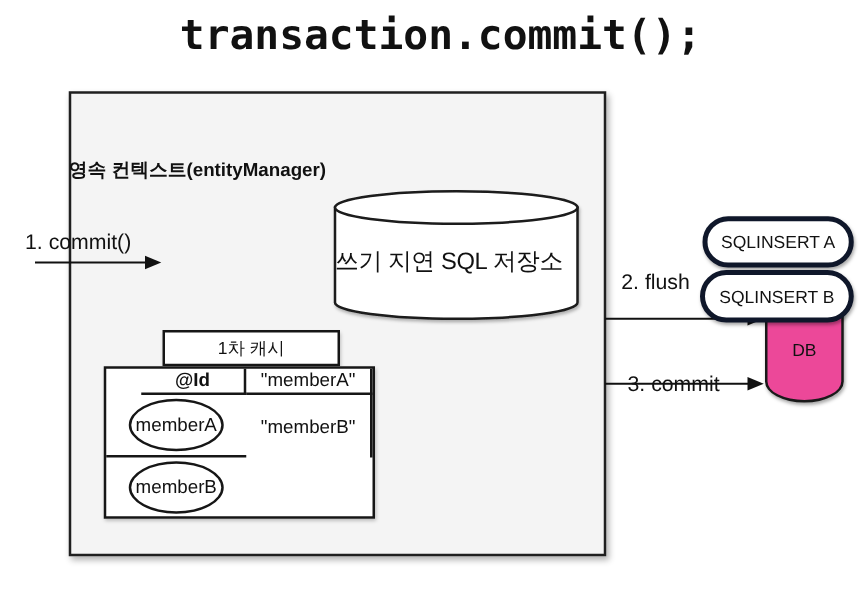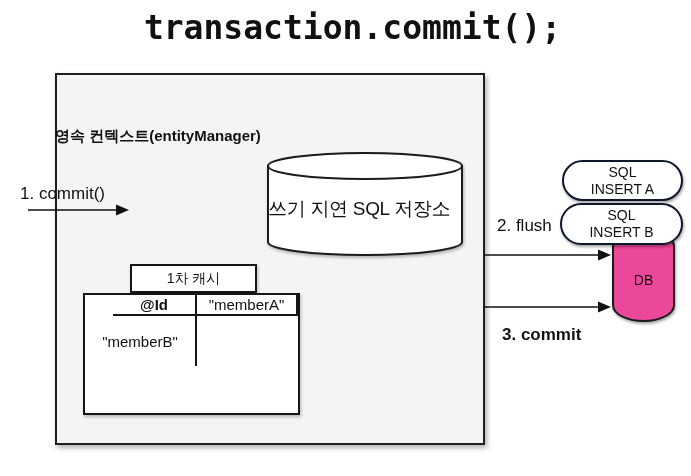--- a/index.html
+++ b/index.html
@@ -31,21 +31,21 @@
   
   #shape-layer{left:0;top:0;width:691px;height:476px;z-index:3;pointer-events:none;}
 
   #sql-store-label{
     left:268px;top:196px;width:194px;text-align:left;
     font-size:19px;z-index:4;letter-spacing:-0.3px;
   }
 
   
   #cache-label-box{
-    left:130px;top:264px;width:127px;height:29px;
+    left:130px;top:264px;width:142px;height:29px;
     background:#fff;border:2px solid #161616;
     box-shadow:1px 2px 3px rgba(0,0,0,0.25);
     font-size:14px;line-height:25px;text-align:center;z-index:4;
   }
 
   
   #cache-table{
     left:83px;top:293px;width:217px;height:122px;
     background:#fff;border:2px solid #161616;
     box-shadow:1px 2px 3px rgba(0,0,0,0.25);
@@ -64,38 +64,38 @@
   .entity-ellipse{
     width:76px;height:42px;border:2px solid #161616;border-radius:50%;
     background:#fff;display:flex;align-items:center;justify-content:center;
     font-size:15px;box-sizing:border-box;
   }
 
   
   .flow-label{font-size:17px;white-space:nowrap;z-index:6;}
   #label-commit1{left:20px;top:184px;}
   #label-flush{left:497px;top:216px;}
-  #label-commit3{left:502px;top:325px;font-weight:bold;}
+  #label-commit3{left:502px;top:298px;}
 
   
   #db-shape{
     left:612px;top:238px;width:63px;height:84px;
     background:#ec4899;border:2px solid #1a1a1a;
     border-radius:8px 8px 32px 32px / 8px 8px 17px 17px;
     box-shadow:1px 2px 3px rgba(0,0,0,0.35);
     z-index:7;display:flex;align-items:center;justify-content:center;
     font-size:14px;
   }
 
   
   .sql-pill{
-    background:#fff;border:2px solid #0f172a;border-radius:21px;
+    background:#fff;border:4px solid #0f172a;border-radius:21px;
     box-shadow:1px 2px 3px rgba(0,0,0,0.35);
-    display:flex;flex-direction:column;align-items:center;justify-content:center;
-    font-size:14px;line-height:17px;text-align:center;z-index:8;
+    display:flex;flex-direction:row;align-items:center;justify-content:center;
+    font-size:14px;line-height:17px;text-align:center;z-index:8;margin-top:13px;
   }
   #sql-pill-a{left:562px;top:160px;width:121px;height:41px;}
   #sql-pill-b{left:560px;top:203px;width:123px;height:42px;}
 </style>
 </head>
 <body>
 
 <div class="abs" id="title">transaction.commit();</div>
 
 <div class="abs" id="context-box"></div>
@@ -130,22 +130,28 @@
 </svg>
 
 <div class="abs" id="sql-store-label">쓰기 지연 SQL 저장소</div>
 
 <div class="abs" id="cache-label-box">1차 캐시</div>
 
 <div class="abs" id="cache-table">
   <div class="th col1">@Id</div>
 
   <div class="td col1 rowA">"memberA"</div>
+  <div class="td rowA">
+    <div class="entity-ellipse">memberA</div>
+  </div>
 
   <div class="td col1">"memberB"</div>
+  <div class="td">
+    <div class="entity-ellipse">memberB</div>
+  </div>
 </div>
 
 <div class="abs flow-label" id="label-commit1">1. commit()</div>
 <div class="abs flow-label" id="label-flush">2. flush</div>
 <div class="abs flow-label" id="label-commit3">3. commit</div>
 
 <div class="abs" id="db-shape">
   <span>DB</span>
 </div>
 

